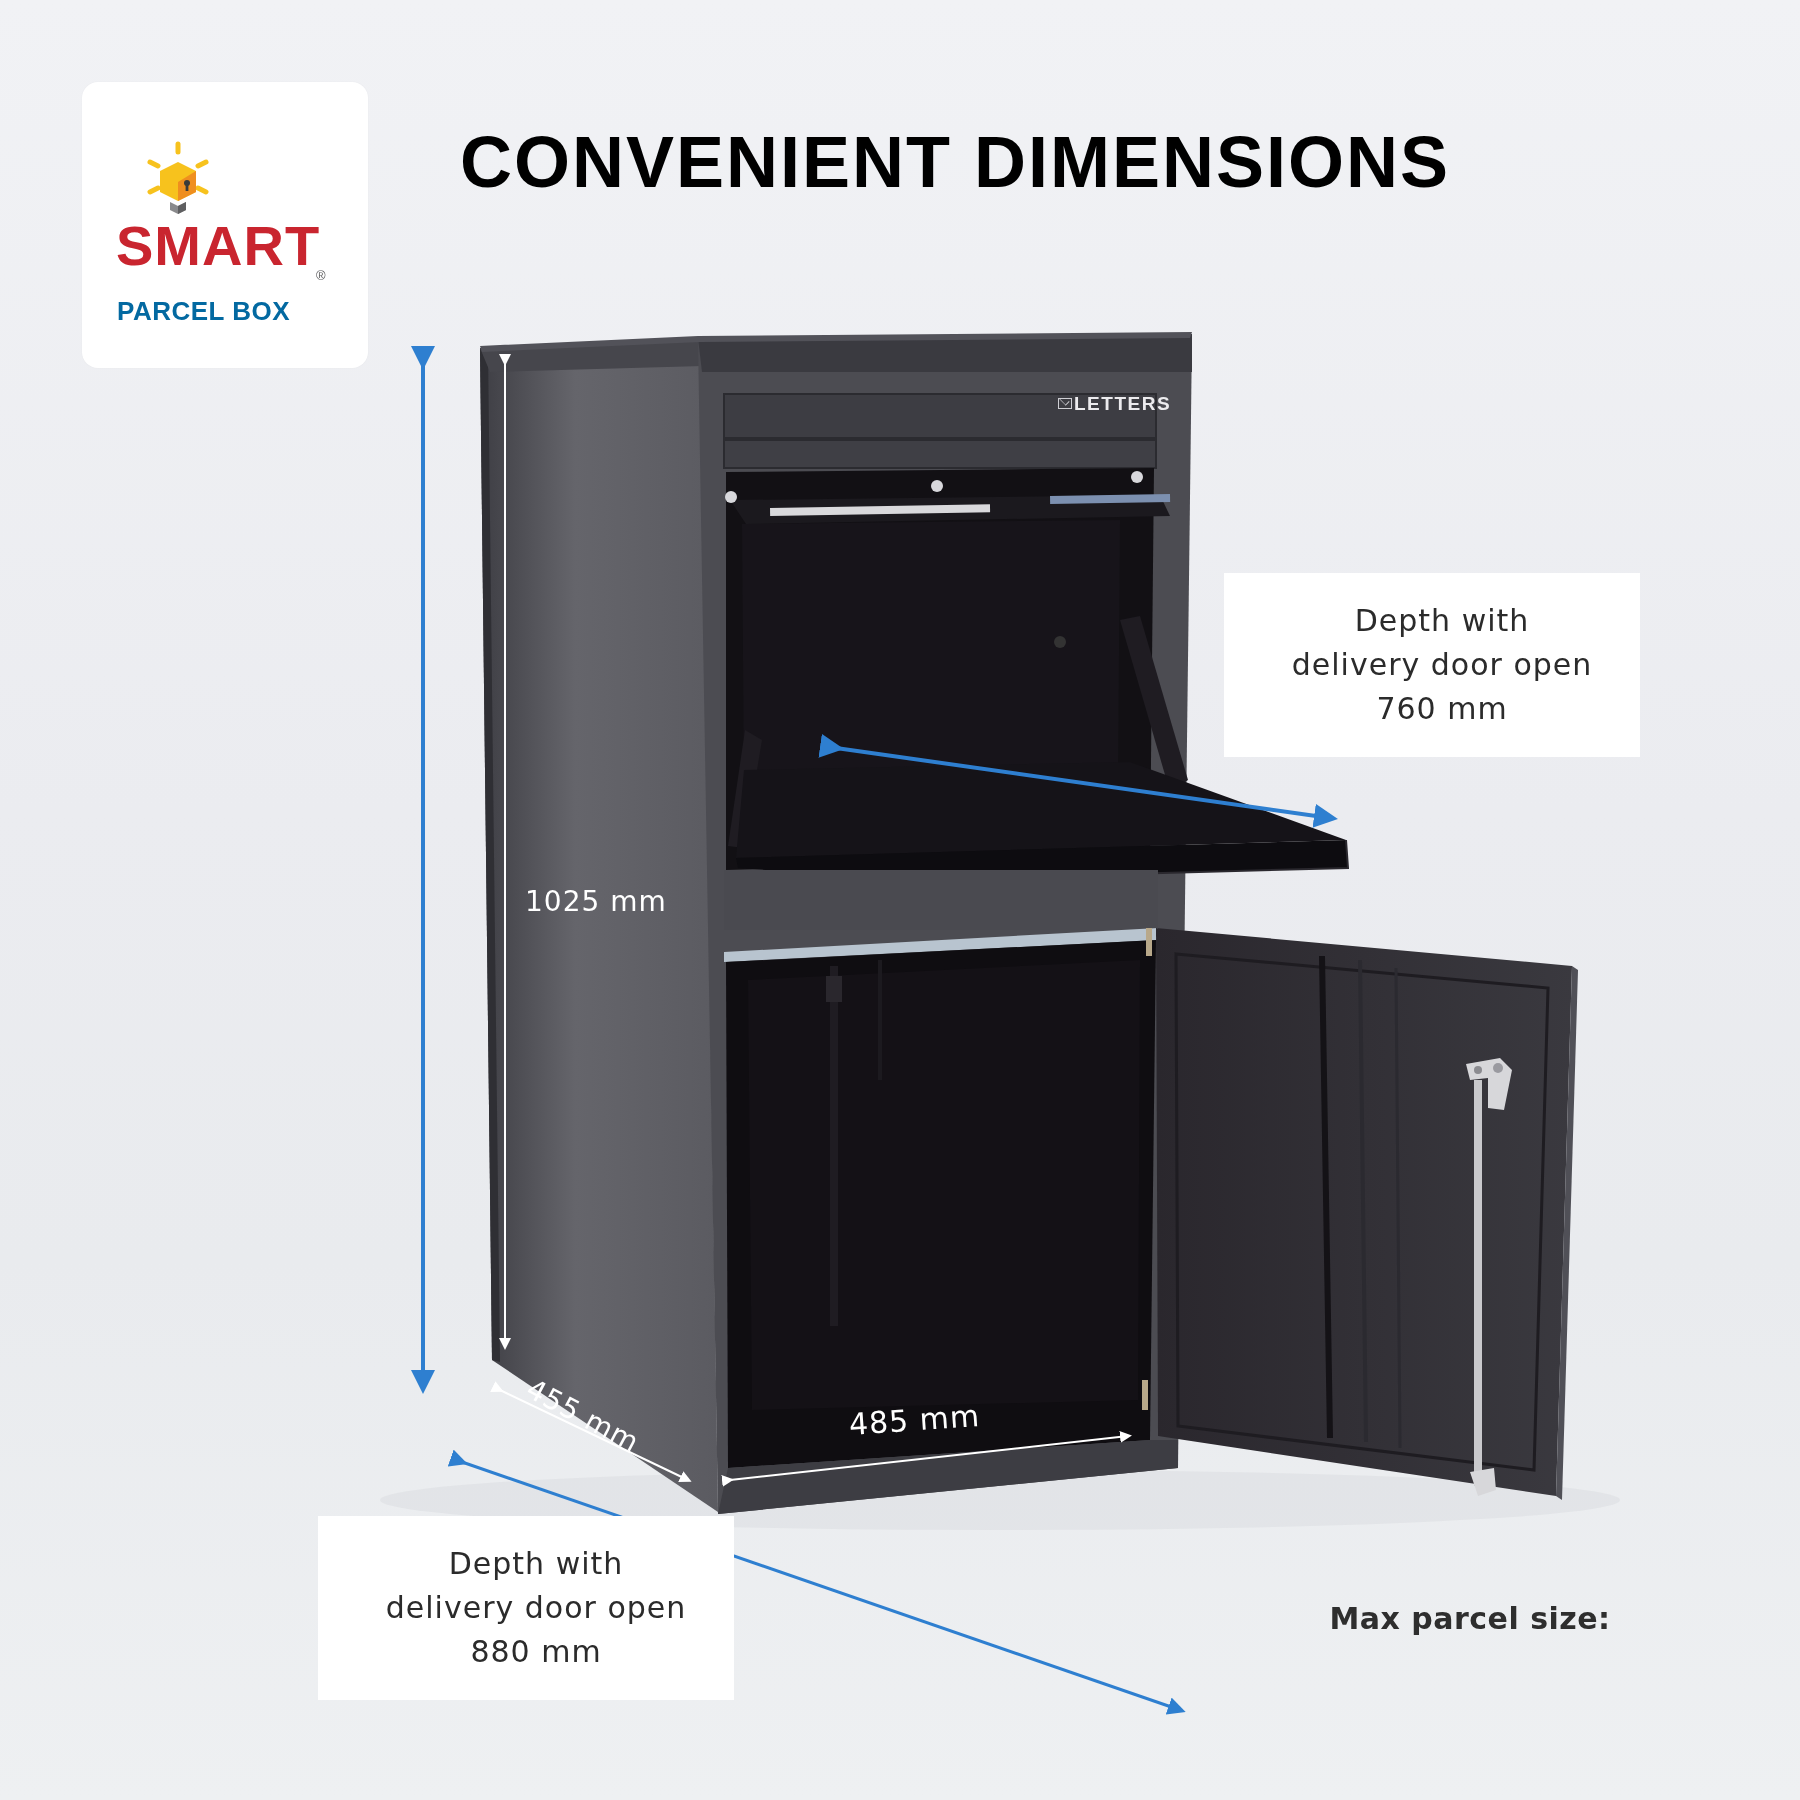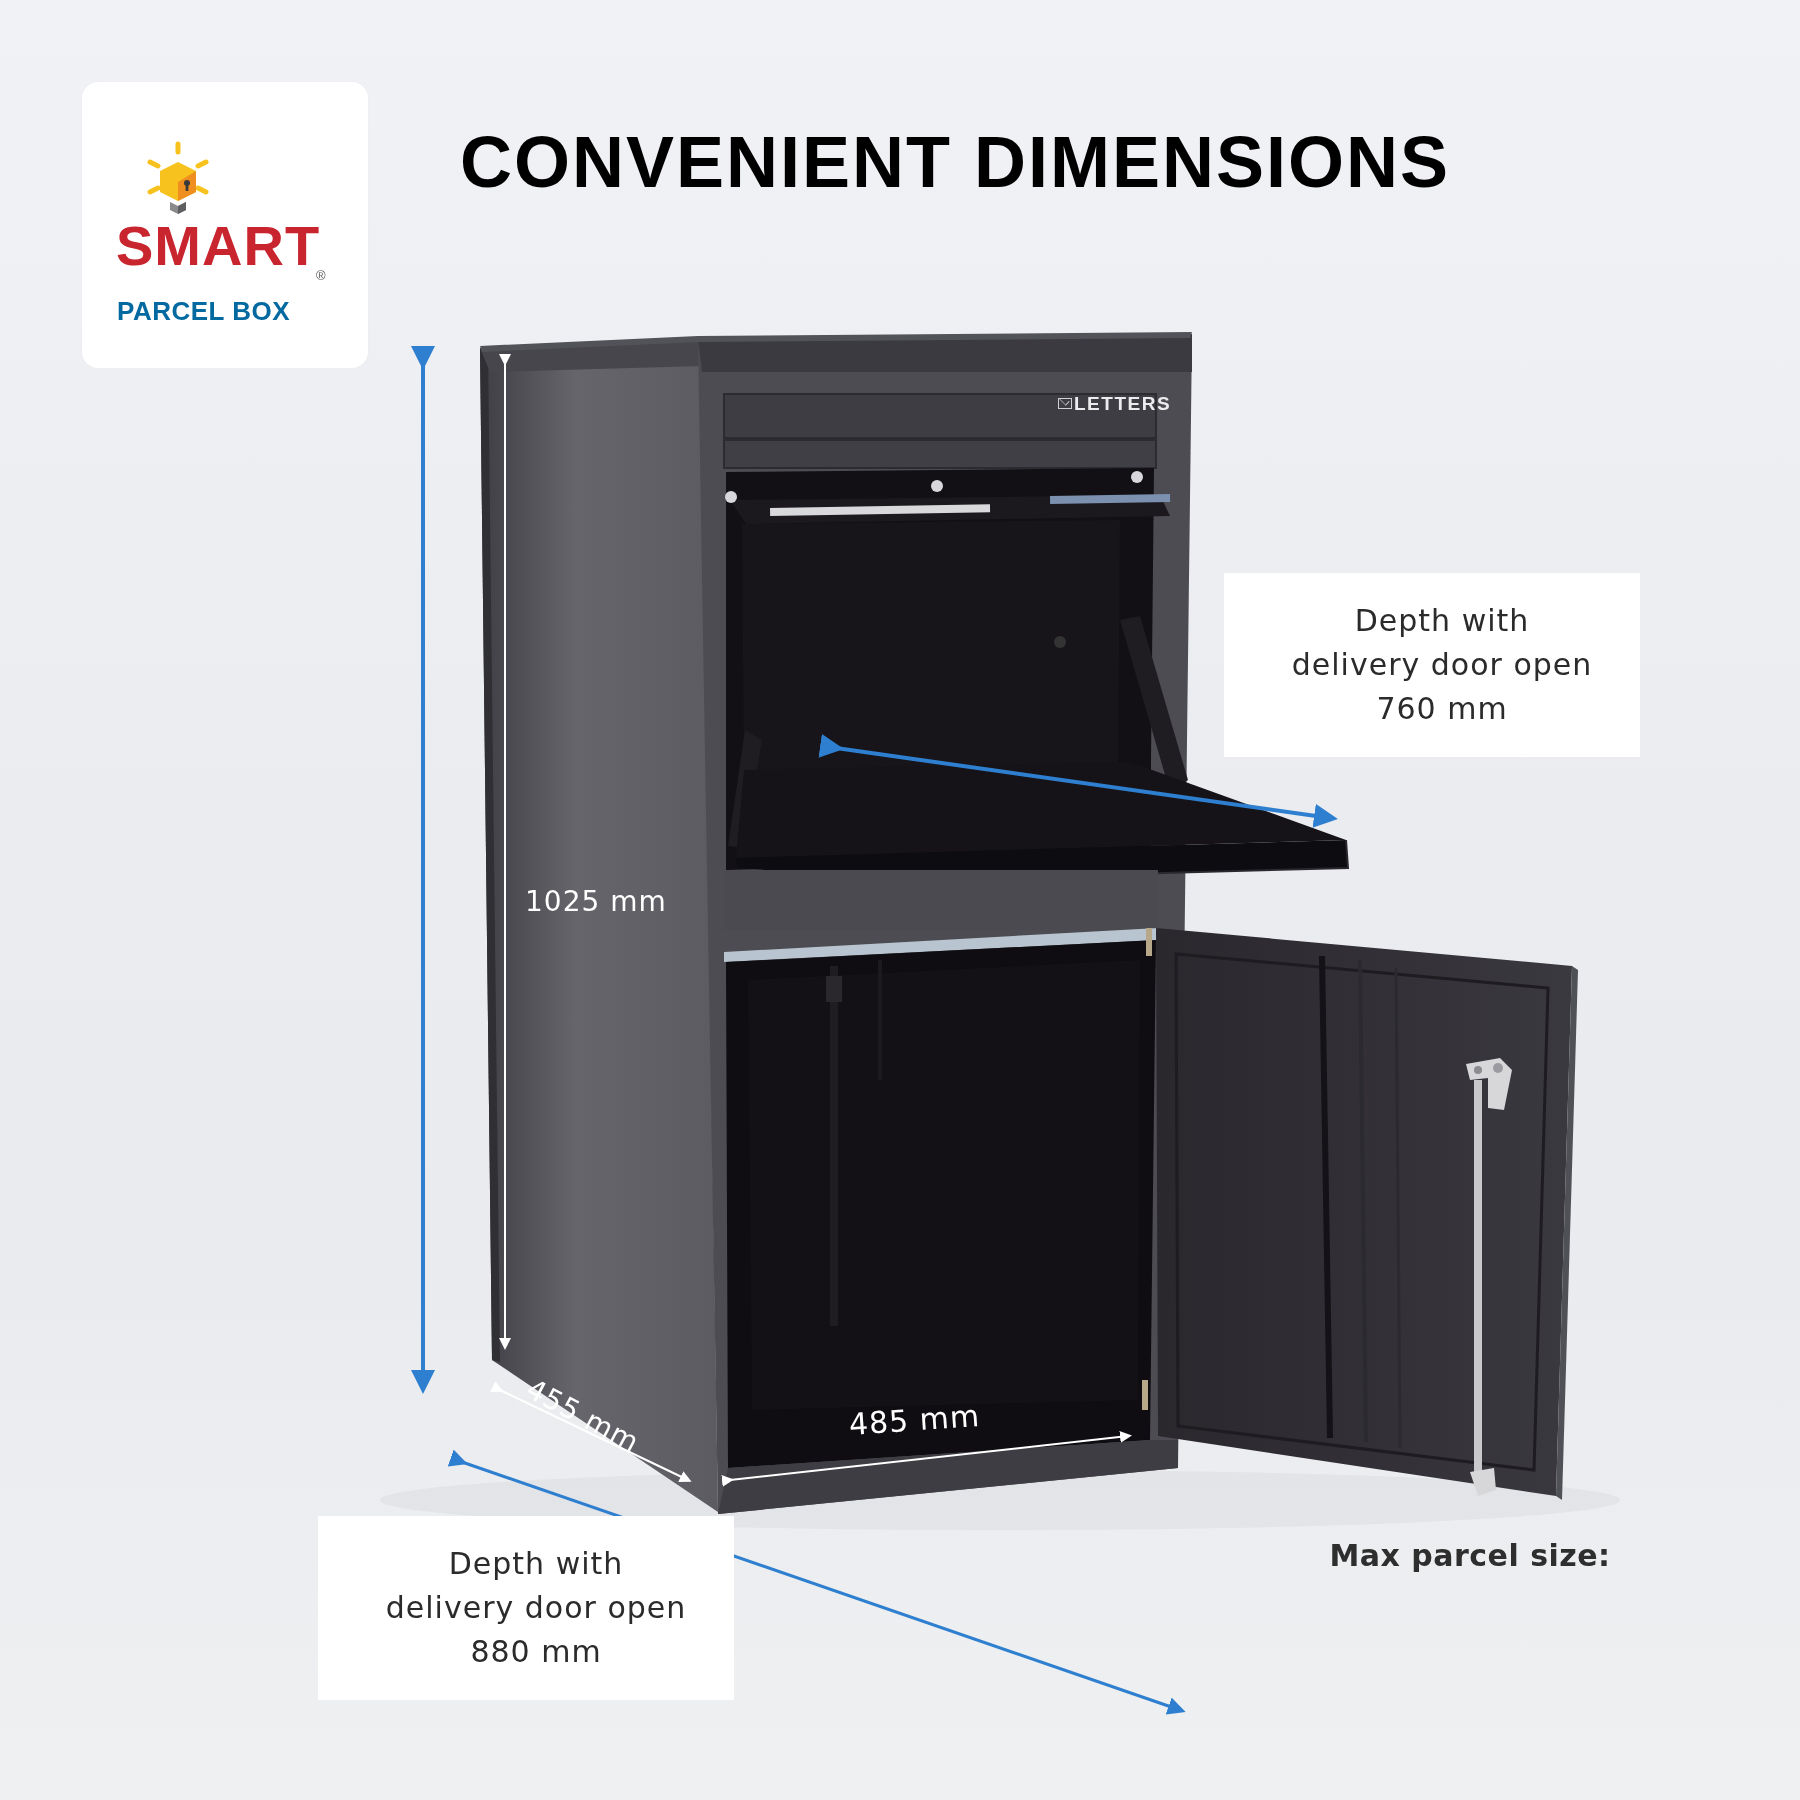--- a/index.html
+++ b/index.html
@@ -50,21 +50,21 @@
   .dim-height { left: 525px; top: 888px; }
   .dim-depth { left: 535px; top: 1375px; transform: rotate(28deg); transform-origin: left top; }
   .dim-width { left: 848px; top: 1410px; transform: rotate(-4deg); transform-origin: left top; font-size: 30px; }
   .letters-text {
     position: absolute; left: 1074px; top: 393px; color: #ecebee;
     font-family: "Liberation Sans", sans-serif; font-weight: bold; font-size: 19px; letter-spacing: 1.5px;
   }
   .letters-icon { position: absolute; left: 1058px; top: 398px; width: 14px; height: 11px; border: 1.6px solid #cfcfd4; box-sizing: border-box; }
   .letters-icon::after { content: ""; position: absolute; left: 1px; top: -3px; width: 8px; height: 8px; border-right: 1.4px solid #cfcfd4; border-bottom: 1.4px solid #cfcfd4; transform: rotate(45deg) scaleY(0.6); }
   .max-parcel {
-    position: absolute; left: 1250px; top: 1541px; width: 440px; text-align: center;
+    position: absolute; left: 1250px; top: 1604px; width: 440px; text-align: center;
   }
   .max-title {
     font-family: "DejaVu Sans", sans-serif; font-weight: bold; font-size: 30px;
     color: #2e2e2e; letter-spacing: 0.5px; line-height: 1;
   }
   .max-value {
     margin-top: 30px; font-family: "DejaVu Sans", sans-serif; font-size: 32px;
     color: #2e2e2e; letter-spacing: 1.5px; line-height: 1;
   }
 </style>

